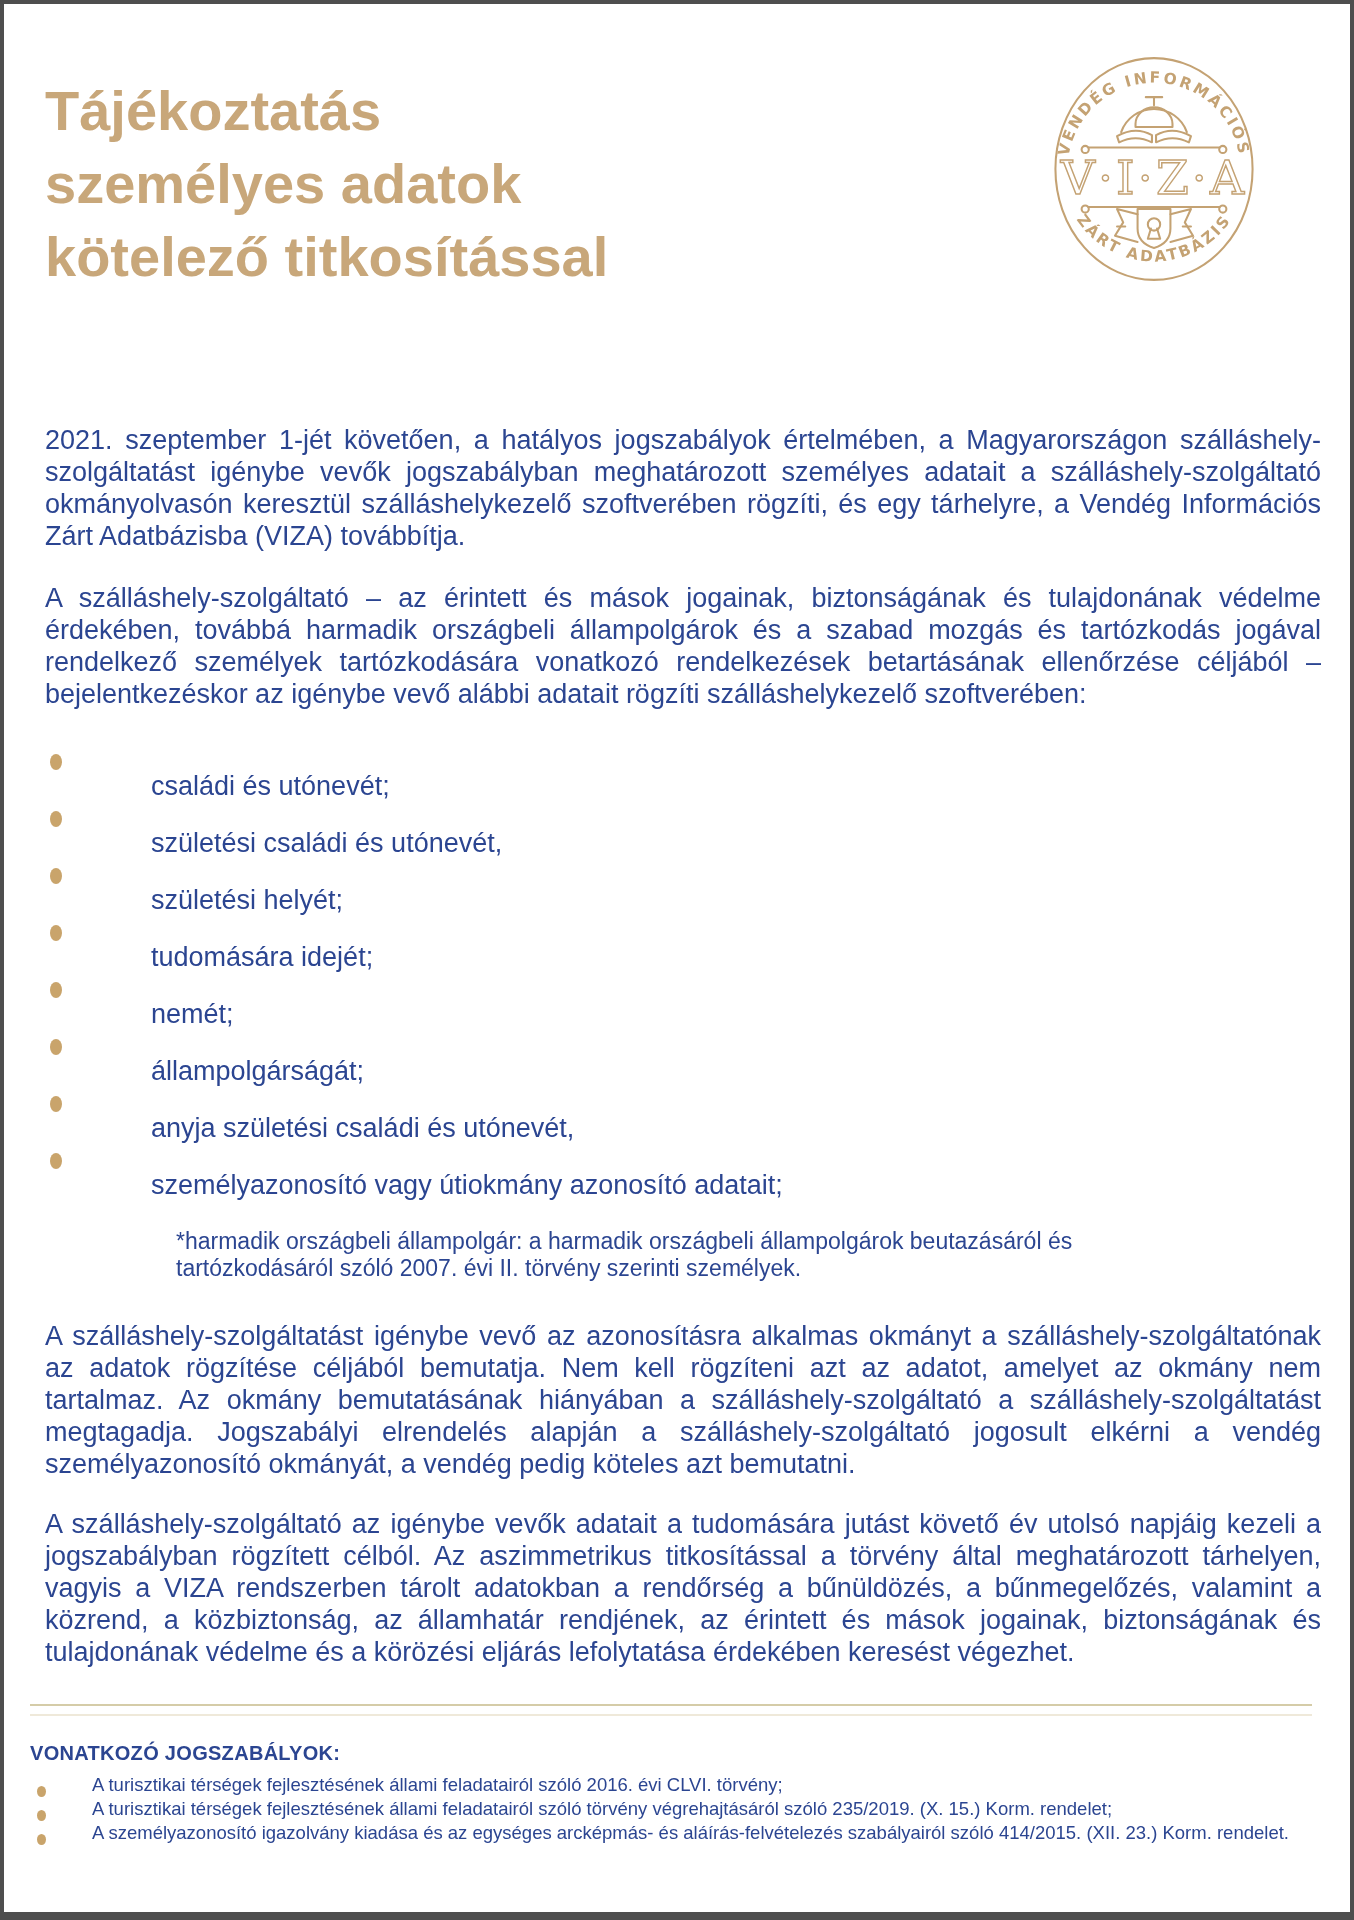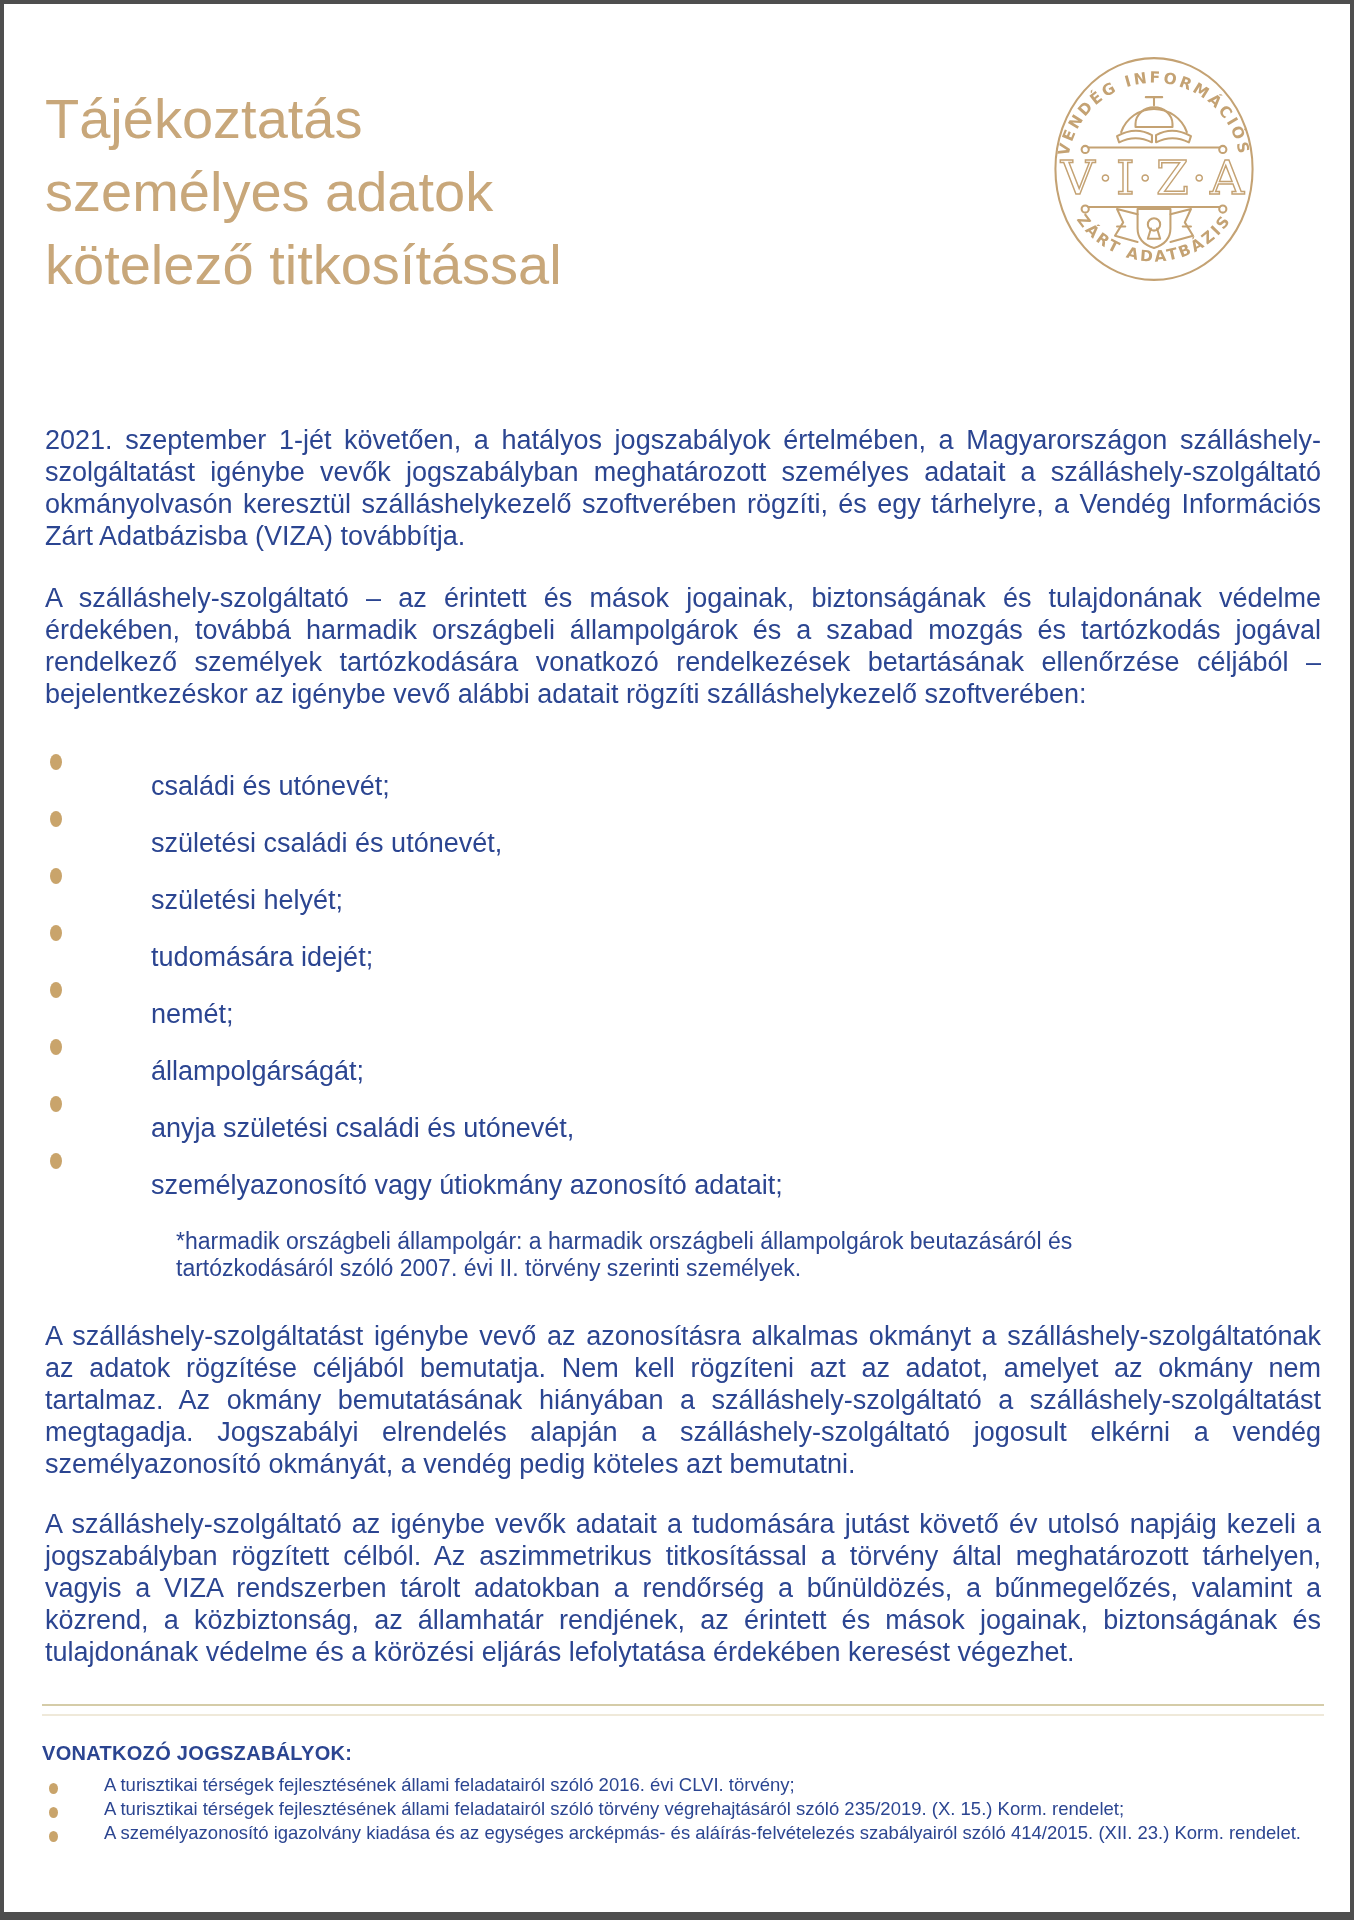--- a/index.html
+++ b/index.html
@@ -8,45 +8,45 @@
     width:1354px;height:1920px;
     box-sizing:border-box;
     background:#ffffff;
     border:4px solid #4e4e4e;
     border-bottom-width:8px;
     overflow:hidden;
     font-family:"Liberation Sans","DejaVu Sans",sans-serif;
   }
   
   .title{
-    position:absolute;left:41px;top:40px;
+    position:absolute;left:41px;top:32px;
     font-size:56px;line-height:73px;
-    color:#c8a77a;font-weight:400;
+    color:#c8a77a;font-weight:700;
   }
   .logo{position:absolute;top:50px;right:92px;width:208px;height:230px;}
   .logo svg{width:100%;height:100%;}
   .ln{fill:none;stroke:#c4a273;stroke-width:2;stroke-linecap:round;stroke-linejoin:round;}
   .arc-text{font-family:"DejaVu Sans",sans-serif;font-size:15px;font-weight:700;letter-spacing:2.5px;fill:#c4a273;}
   .monogram{font-family:"DejaVu Serif",serif;font-size:46px;letter-spacing:3px;fill:none;stroke:#c4a273;stroke-width:1.4;}
   
   .content{position:absolute;left:41px;top:420px;width:1276px;color:#2b4591;}
   p.para{margin:0 0 30px 0;font-size:27px;line-height:32px;text-align:justify;}
   p.para.gap-lg{margin-bottom:28px;}
   .b{font-weight:400;}
   ul.guest{list-style:none;margin:36px 0 26px 0;padding:0;}
   ul.guest li{display:flex;align-items:flex-start;font-size:27px;line-height:33px;flex-direction:column;}
   .dot{flex:0 0 auto;width:12px;height:16px;border-radius:50%;background:#c9a46b;margin:8px 0 0 5px;}
   .li-text{margin-left:106px;max-width:960px;}
   .footnote{margin:8px 0 38px 131px;font-size:23px;line-height:27px;max-width:935px;}
   
-  .laws{position:absolute;left:38px;top:1700px;width:1282px;color:#2b4591;}
+  .laws{position:absolute;left:26px;top:1700px;width:1282px;color:#2b4591;}
   .divider{height:8px;border-top:2px solid #d5cca8;border-bottom:2px solid #efe9da;}
   .laws h2{margin:26px 0 8px 0;font-size:20px;letter-spacing:.3px;font-weight:700;}
   ul.law-list{list-style:none;margin:0;padding:0;}
-  ul.law-list li{display:flex;align-items:center;font-size:18.5px;line-height:24px;}
+  ul.law-list li{display:flex;align-items:flex-end;font-size:18.5px;line-height:24px;}
   .dot.small{width:9px;height:11px;margin:6px 0 0 7px;}
   .law-text{margin-left:46px;}
 </style>
 </head>
 <body>
 
 <div class="page">
 
   <h1 class="title">
     <div>Tájékoztatás</div>

